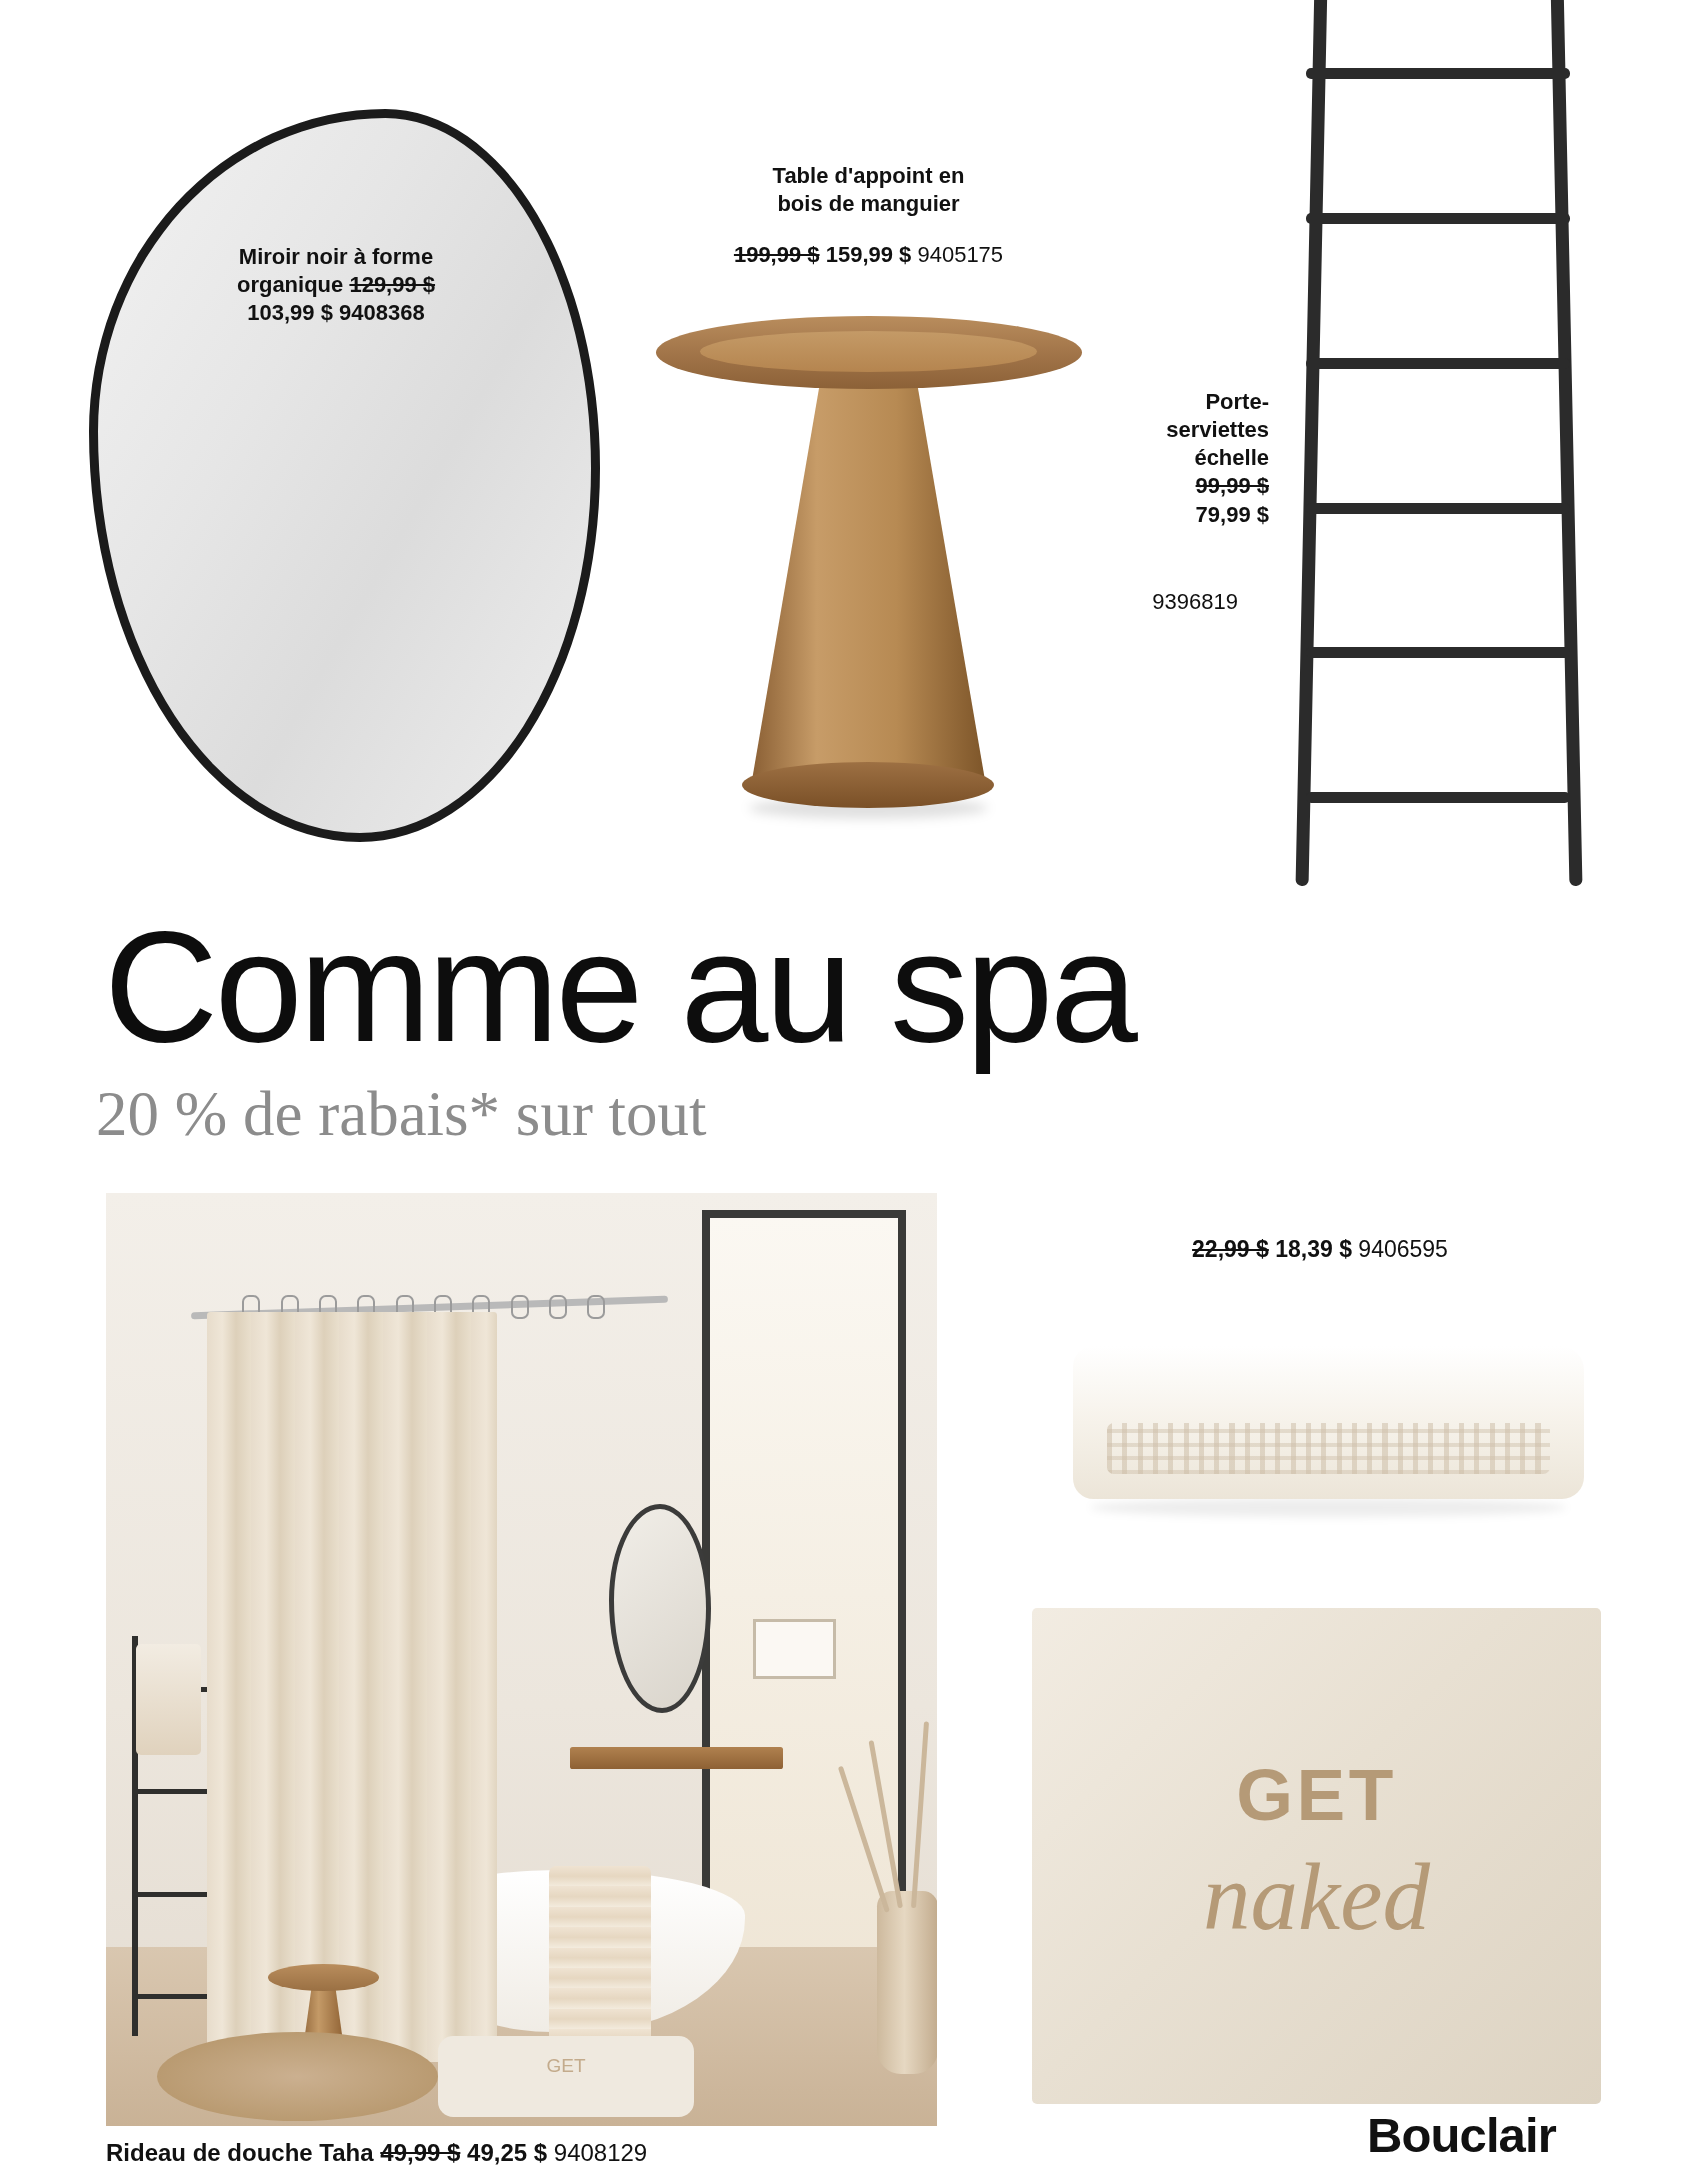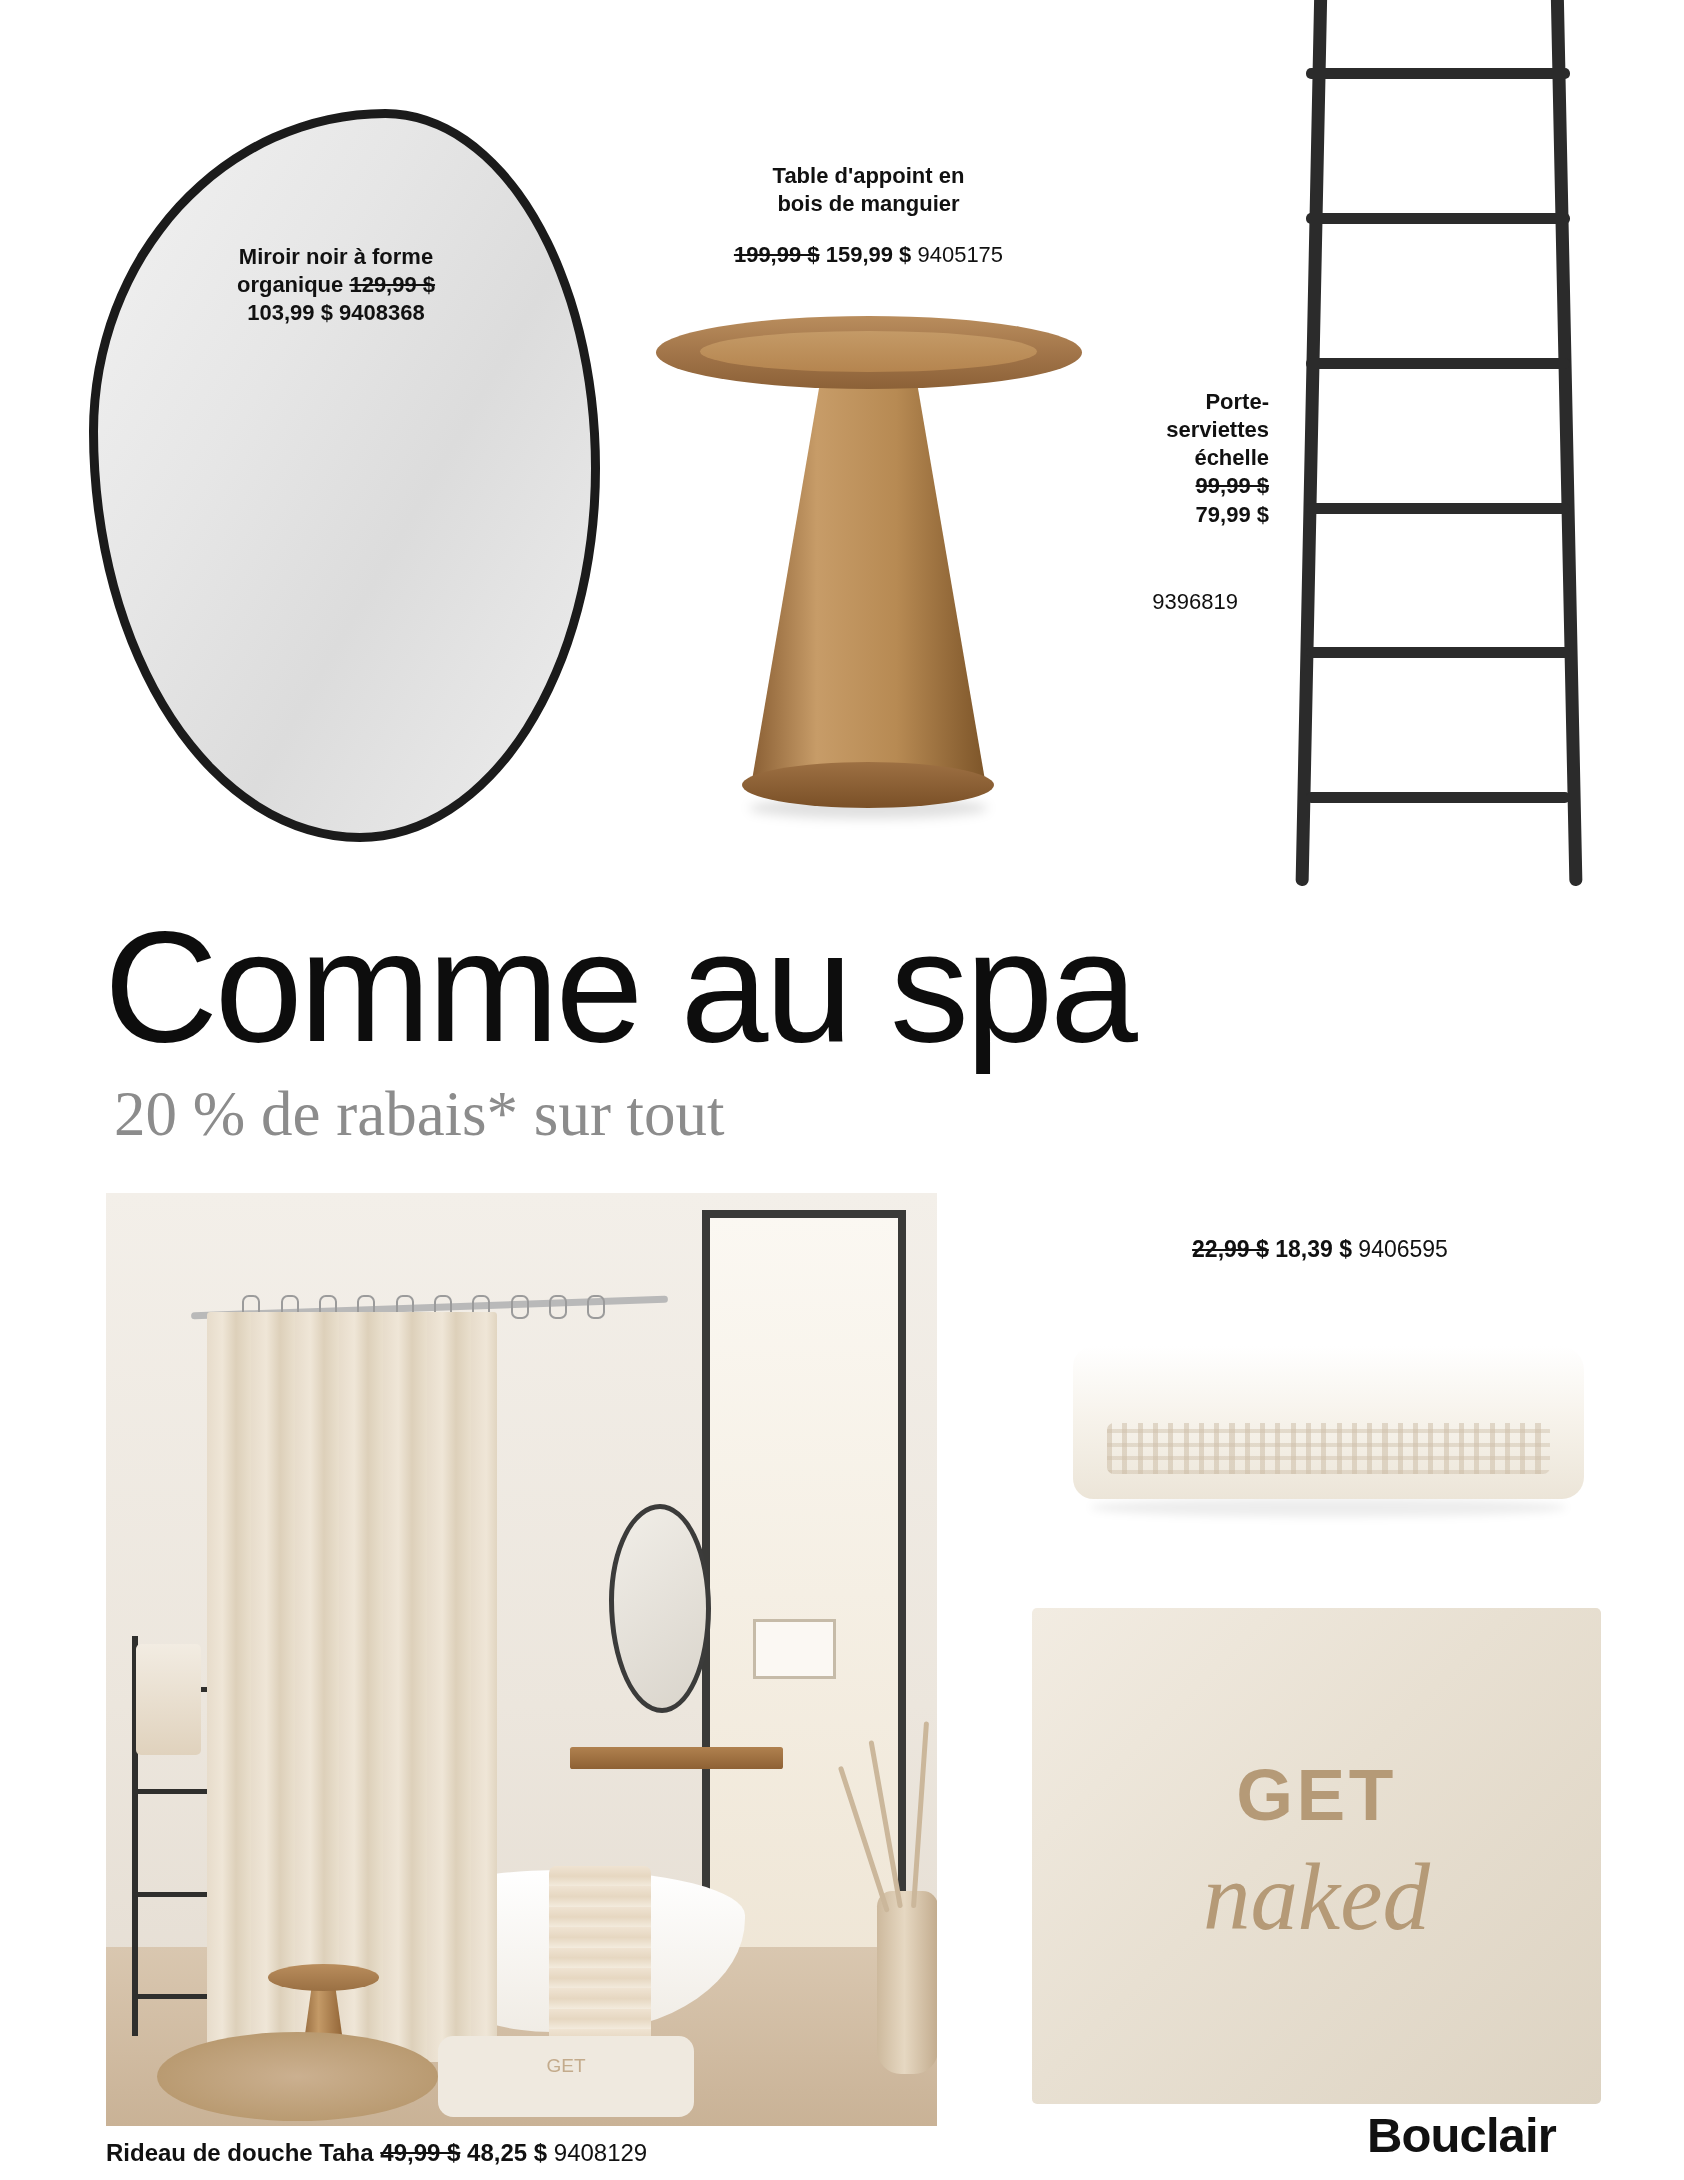--- a/index.html
+++ b/index.html
@@ -178,21 +178,21 @@
   #headline {
     left: 104px;
     top: 907px;
     font-size: 158px;
     font-weight: normal;
     letter-spacing: -3.4px;
     color: #0d0d0d;
     line-height: 1;
   }
   #subhead {
-    left: 114px;
+    left: 96px;
     top: 1083px;
     font-family: "Liberation Serif", serif;
     font-size: 63px;
     color: #8c8c8c;
     line-height: 1;
   }
 
   
   #bath-photo {
     position: absolute;
@@ -602,21 +602,21 @@
 
     <div id="bath-rug"></div>
     <div id="bath-mat">
       <div id="bath-mat-text">GET</div>
     </div>
   </div>
 
   <div class="txt" id="curtain-caption">
     <span>Rideau de douche Taha</span>
     <span class="strike">49,99 $</span>
-    <span>48,25 $</span>
+    <span>49,25 $</span>
     <span style="font-weight:normal">9408129</span>
   </div>
 
   <div class="txt" id="towel-price">
     <span class="bold strike">22,99 $</span>
     <span class="bold">18,39 $</span>
     <span>9406595</span>
   </div>
   <div id="towel-img">
     <div id="towel-shadow"></div>

